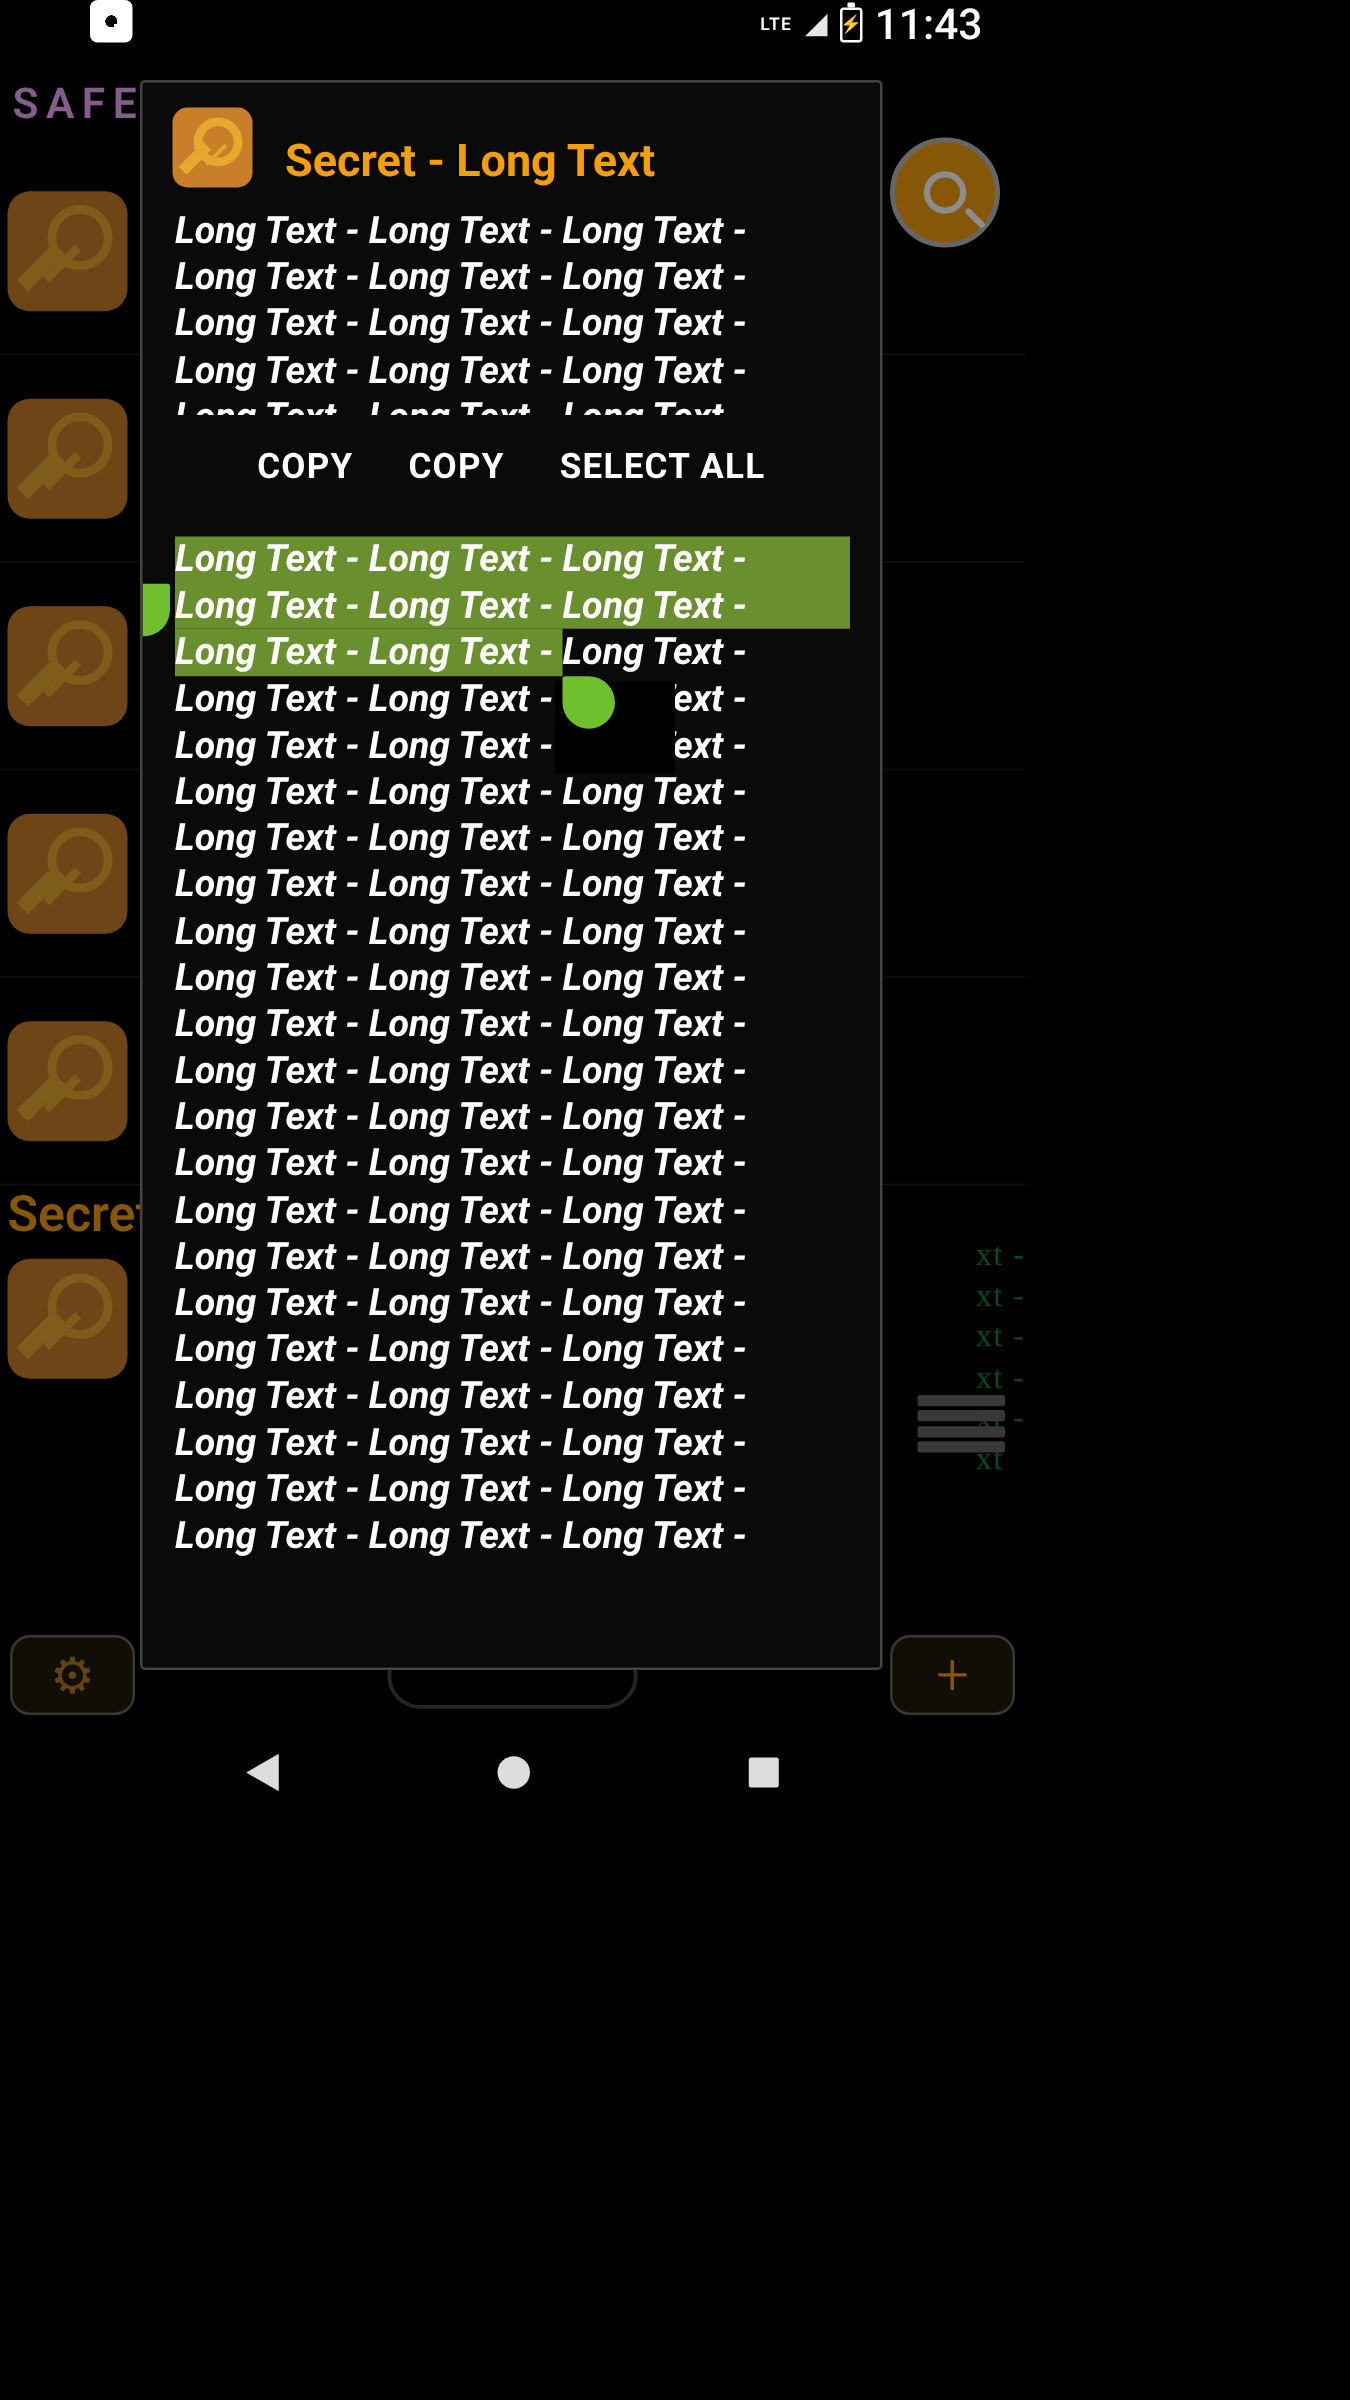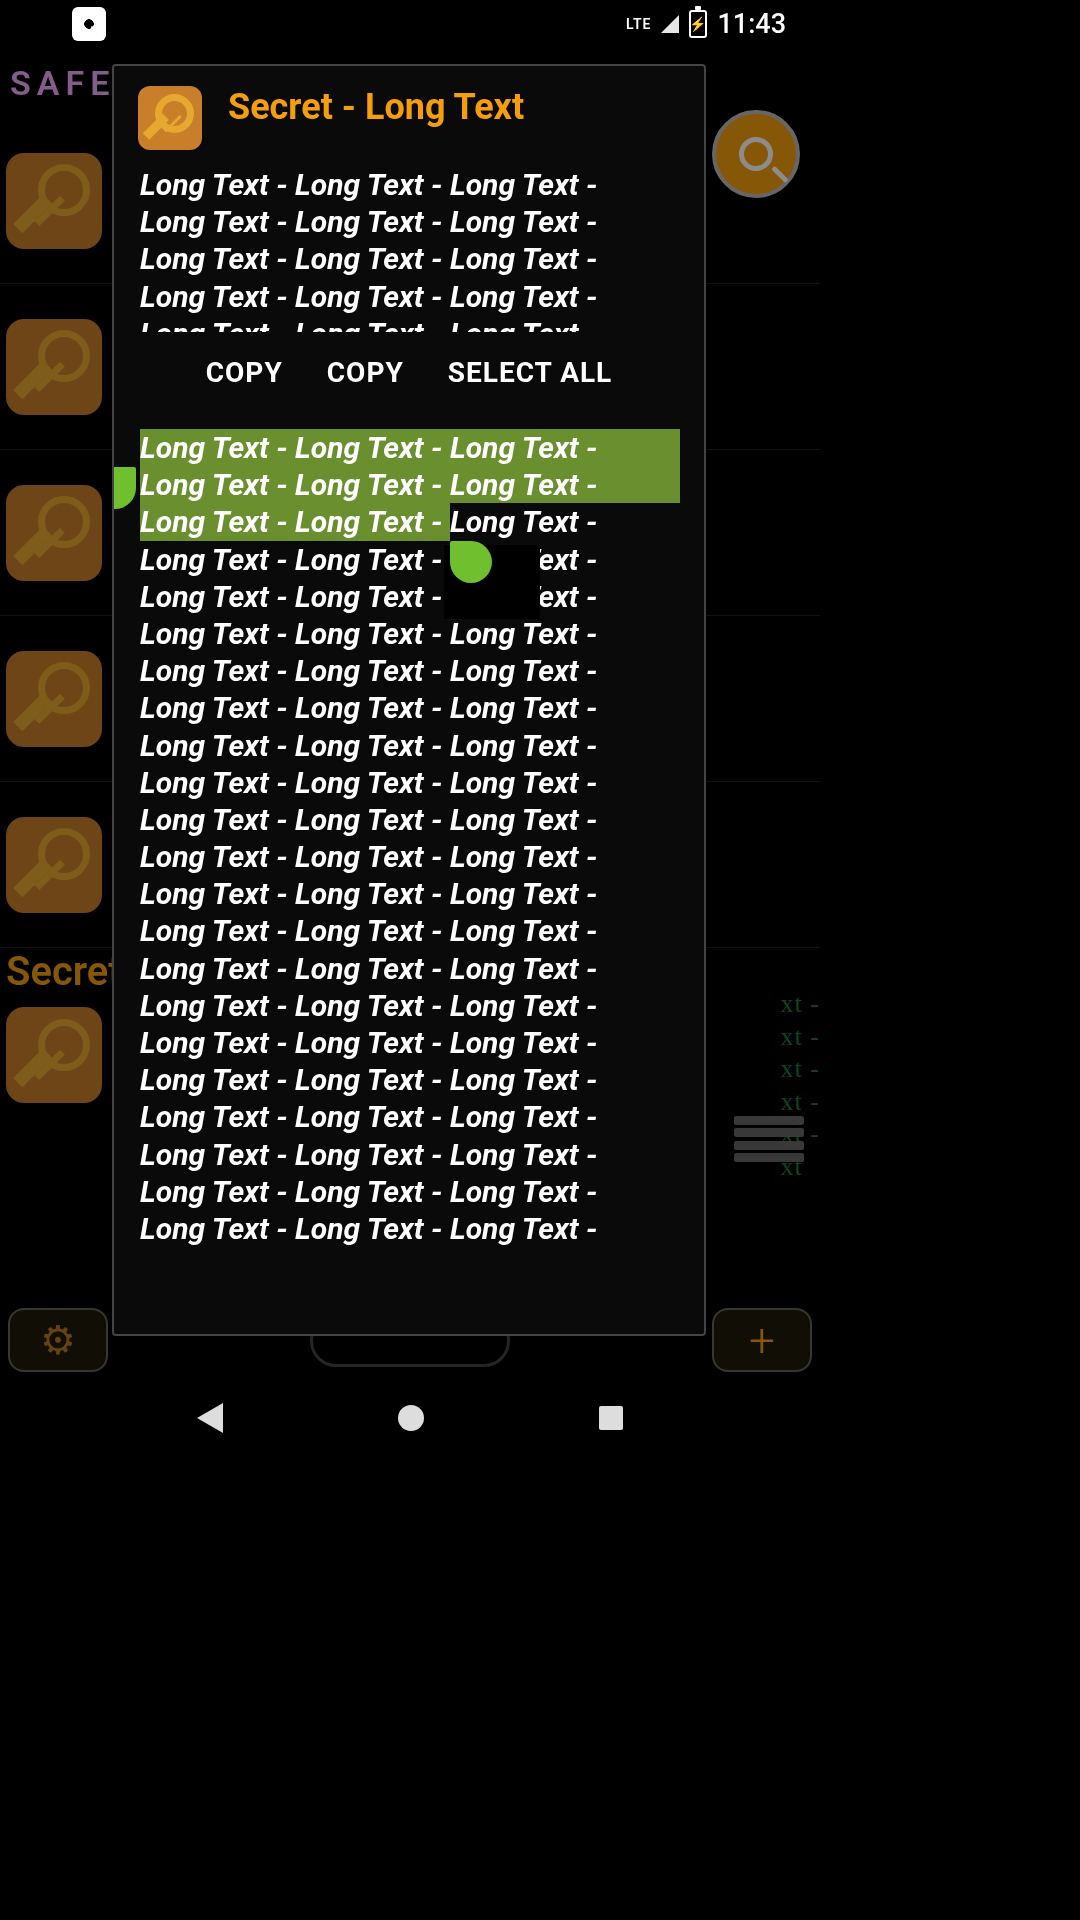--- a/index.html
+++ b/index.html
@@ -10,21 +10,21 @@
       font-family: Roboto, Arial, sans-serif;
       position: relative;
       overflow: hidden;
     }
     
     .status-bar {
       position: absolute;
       top: 0; left: 0; right: 0;
       height: 48px;
       display: flex;
-      align-items: center;
+      align-items: flex-start;
       color: #fff;
       font-size: 26px;
       font-weight: 500;
       margin-left: 38px;
     }
     .status-left { margin-left: 34px; display: flex; align-items: center; }
     .status-right { margin-left: auto; margin-right: 34px; display: flex; align-items: center; gap: 10px; }
     .safe-icon {
       width: 34px; height: 34px;
       background: #fff;
@@ -52,21 +52,21 @@
       border-radius: 3px;
       position: relative;
       display: flex; align-items: center; justify-content: center;
     }
     .battery-icon::before {
       content: ""; position: absolute; top: -6px; left: 4px;
       width: 6px; height: 4px; background: #fff;
       border-radius: 1px;
     }
     .battery-bolt { color: #000; font-size: 14px; line-height: 1; }
-    .clock { font-size: 27px; font-weight: 500; }
+    .clock { font-size: 34px; font-weight: 500; }
 
     
     .background-app {
       position: absolute; top: 48px; left: 0; right: 0; bottom: 76px;
       opacity: .55;
     }
     .app-header {
       display: flex; align-items: center;
       height: 70px;
       padding: 0 10px;
@@ -187,21 +187,21 @@
       height: 1272px;
       background: #0a0a0a;
       border: 2px solid #444;
       border-radius: 4px;
       overflow: hidden;
       display: flex;
       flex-direction: column;
     }
     .modal-header {
       display: flex;
-      align-items: flex-start;
+      align-items: flex-end;
       gap: 26px;
       padding: 20px 9px 10px 24px;
     }
     .modal-title {
       color: #f59e0b;
       font-size: 36px;
       font-weight: 700;
     }
     .text-block {
       color: #fff;

